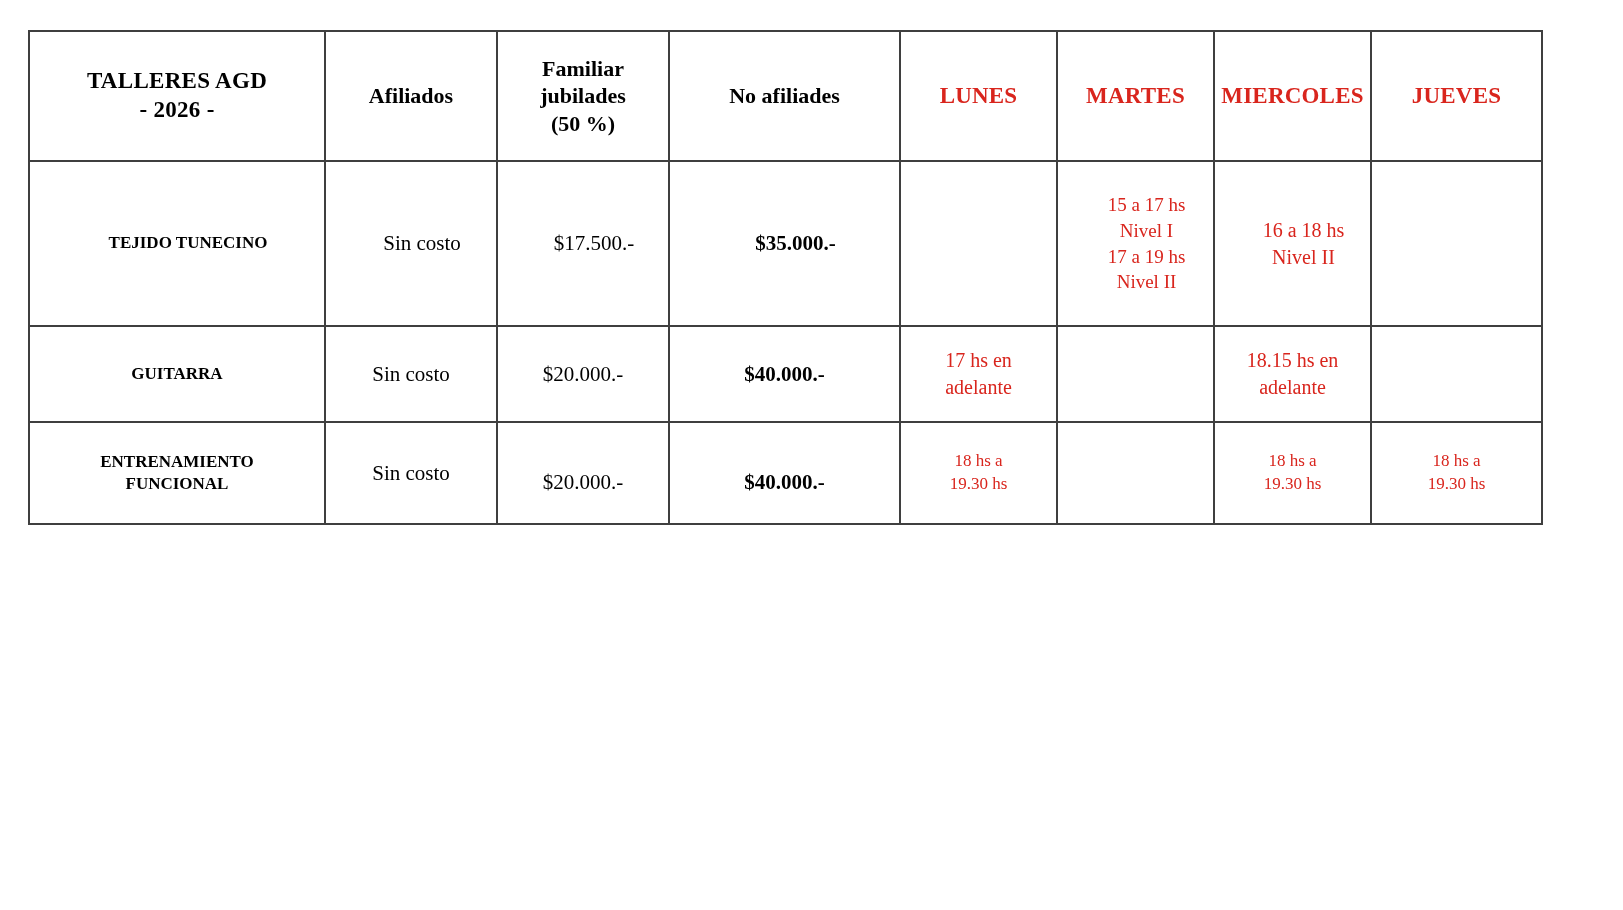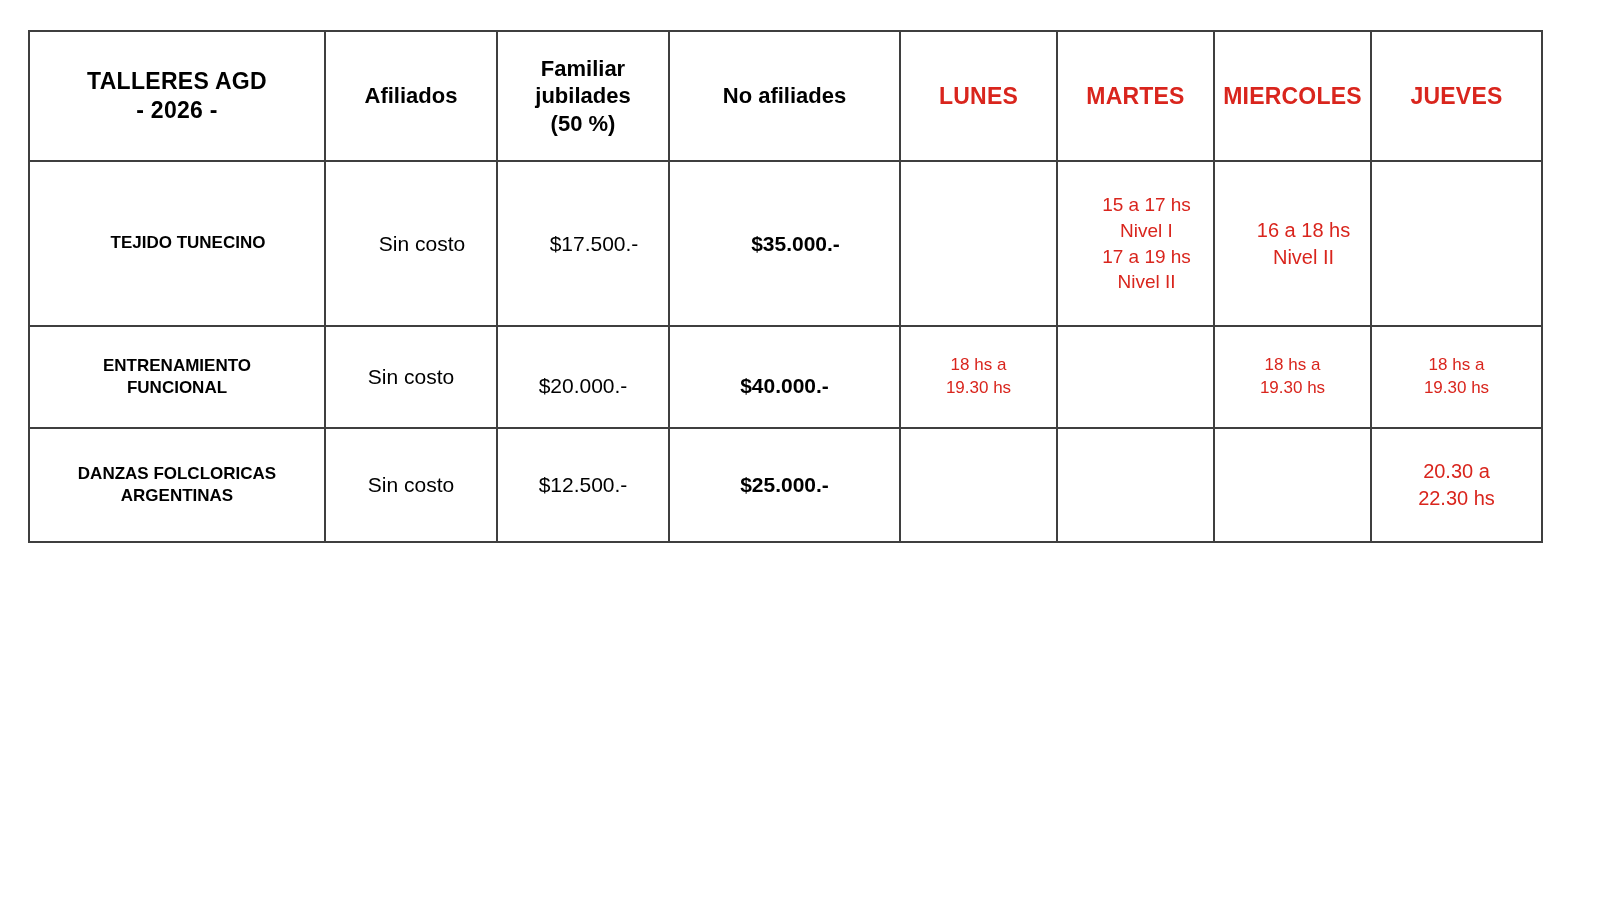--- a/index.html
+++ b/index.html
@@ -11,20 +11,21 @@
     width: 1623px;
     height: 910px;
     font-family: "Liberation Sans", sans-serif;
     overflow: hidden;
   }
   .page {
     position: relative;
     width: 1623px;
     height: 690px;
     box-sizing: border-box;
+    font-family: Liberation Serif, serif;
   }
   table.schedule {
     position: absolute;
     left: 28px;
     top: 30px;
     width: 1513px;
     border-collapse: collapse;
     table-layout: fixed;
   }
   table.schedule td, table.schedule th {
@@ -143,42 +144,42 @@
         <td class="price-bold">$35.000.-</td>
         <td class="slot nowrap-block"></td>
         <td class="slot med nowrap-block">15 a 17 hs
 Nivel I
 17 a 19 hs
 Nivel II</td>
         <td class="slot nowrap-block">16 a 18 hs
 Nivel II</td>
         <td class="slot nowrap-block"></td>
       </tr>
+      <tr class="r2">
+        <td class="course nowrap-block">GUITARRA</td>
+        <td class="price-plain">Sin costo</td>
+        <td class="price-plain">$20.000.-</td>
+        <td class="price-bold">$40.000.-</td>
+        <td class="slot nowrap-block">17 hs en
+adelante</td>
+        <td class="slot nowrap-block"></td>
+        <td class="slot nowrap-block">18.15 hs en
+adelante</td>
+        <td class="slot nowrap-block"></td>
+      </tr>
       <tr class="r5">
         <td class="course nowrap-block">ENTRENAMIENTO
 FUNCIONAL</td>
         <td class="price-plain">Sin costo</td>
         <td class="price-plain fam-offset">$20.000.-</td>
         <td class="price-bold fam-offset">$40.000.-</td>
         <td class="slot small nowrap-block">18 hs a
 19.30 hs</td>
         <td class="slot small nowrap-block"></td>
         <td class="slot small nowrap-block">18 hs a
 19.30 hs</td>
         <td class="slot small nowrap-block">18 hs a
 19.30 hs</td>
       </tr>
-      <tr class="r6">
-        <td class="course nowrap-block">DANZAS FOLCLORICAS
-ARGENTINAS</td>
-        <td class="price-plain">Sin costo</td>
-        <td class="price-plain">$12.500.-</td>
-        <td class="price-bold">$25.000.-</td>
-        <td class="slot nowrap-block"></td>
-        <td class="slot nowrap-block"></td>
-        <td class="slot nowrap-block"></td>
-        <td class="slot nowrap-block">20.30 a
-22.30 hs</td>
-      </tr>
     </tbody>
   </table>
 
 </div>
 
 </body></html>

